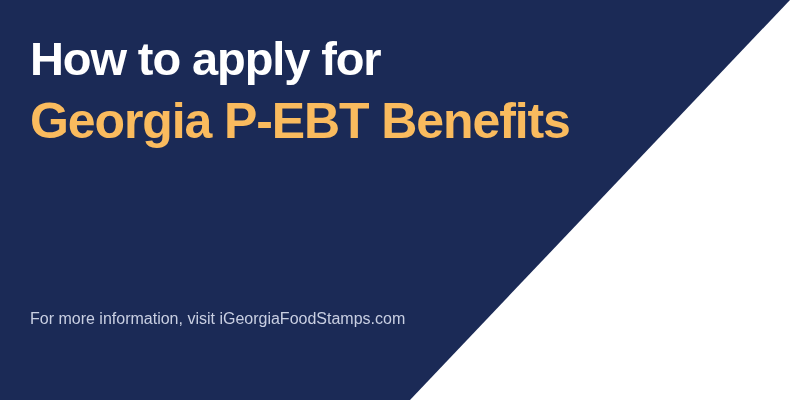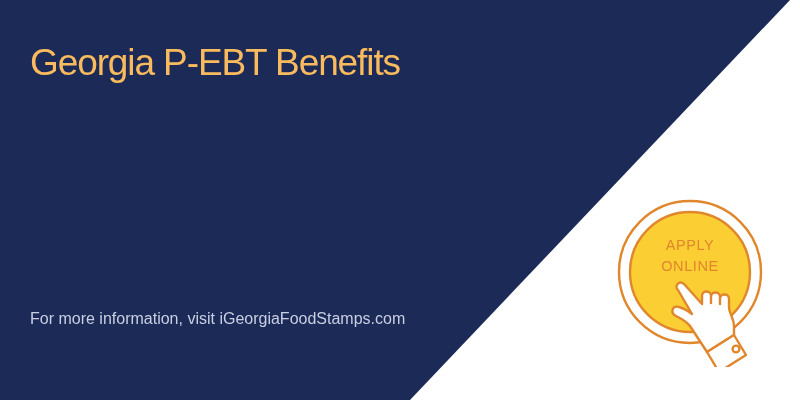--- a/index.html
+++ b/index.html
@@ -44,22 +44,22 @@
     font-size: 47px;
     font-weight: bold;
     color: #ffffff;
     letter-spacing: -1.1px;
     line-height: 1.08;
     margin: 0;
     white-space: nowrap;
   }
 
   .headline-2 {
-    font-size: 37px;
-    font-weight: normal;
+    font-size: 50px;
+    font-weight: bold;
     color: #fabb5e;
     letter-spacing: -1.1px;
     line-height: 1.08;
     margin: 9px 0 0 0;
     white-space: nowrap;
   }
 
   #body-copy {
     position: absolute;
     left: 30px;
@@ -101,60 +101,21 @@
   }
 </style>
 </head>
 <body>
 
 <div id="banner">
 
   <div id="navy-panel"></div>
 
   <div id="text-block">
+    <div class="headline-1">How to apply for</div>
     <div class="headline-2">Georgia P-EBT Benefits</div>
   </div>
 
 
   <div id="footer-line">For more information, visit iGeorgiaFoodStamps.com</div>
 
-  <div id="apply-badge">
-    <svg viewBox="0 0 170 175" xmlns="http://www.w3.org/2000/svg">
-
-      <circle cx="78" cy="80" r="71" fill="none" stroke="#e0862c" stroke-width="2.4"></circle>
-
-      <circle cx="78" cy="80" r="60" fill="#fbcf33" stroke="#e0862c" stroke-width="2.4"></circle>
-
-      <text class="badge-label" x="78" y="58" text-anchor="middle">APPLY</text>
-      <text class="badge-label" x="78" y="79" text-anchor="middle">ONLINE</text>
-
-      <g fill="#ffffff" stroke="#e0862c" stroke-width="2.4" stroke-linejoin="round" stroke-linecap="round">
-
-        <path d="M66 98
-                 C62 94 67 88 72 92
-                 L90 112
-                 L90 104
-                 C90 98 99 98 99 104
-                 L99 111
-                 L99 105
-                 C99 99 108 99 108 105
-                 L108 112
-                 L108 107
-                 C108 101 117 101 117 107
-                 L117 115
-                 C117 122 122 126 122 134
-                 L122 143
-                 L95 160
-                 L78 134
-                 C75 130 68 126 64 124
-                 C58 121 60 113 67 115
-                 C71 116 76 119 80 122
-                 Z"></path>
-
-        <path d="M95 160 L122 143 L134 163 L107 180 Z"></path>
-
-        <circle cx="124" cy="157" r="3.4" fill="#ffffff"></circle>
-      </g>
-
-    </svg>
-  </div>
 
 </div>
 
 </body></html>

